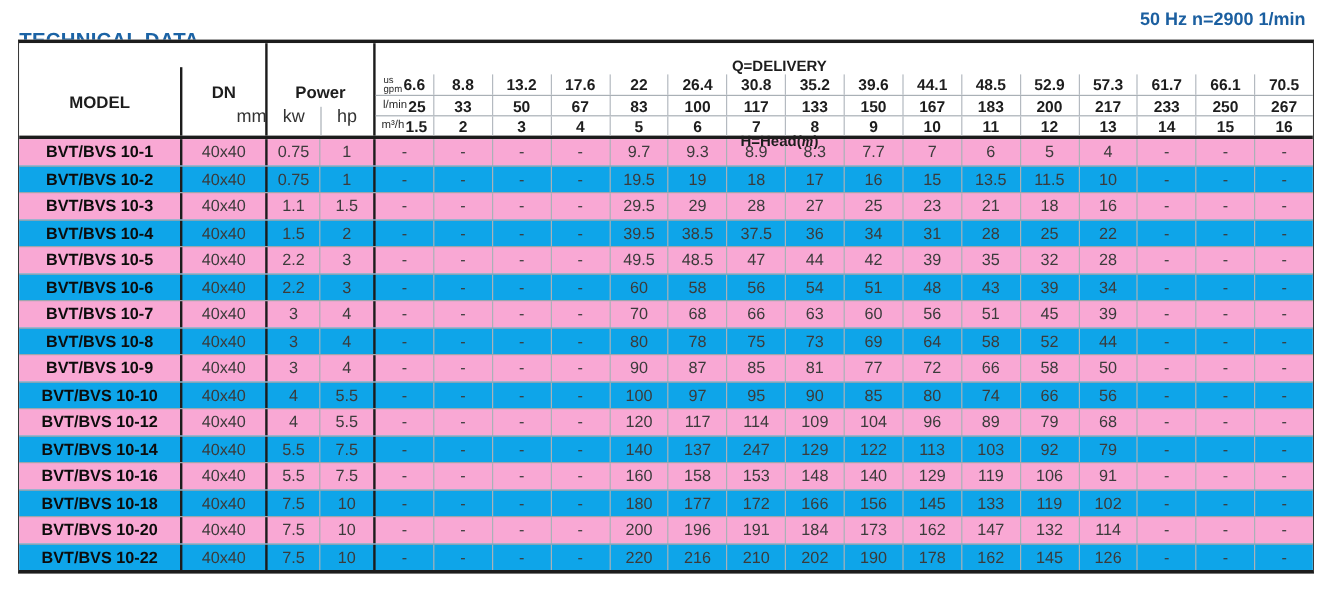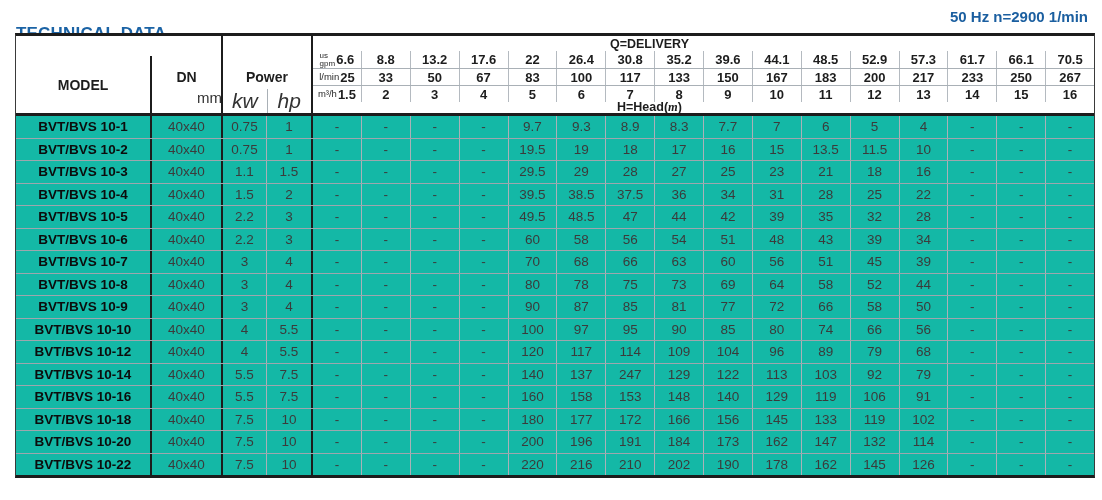--- a/index.html
+++ b/index.html
@@ -31,45 +31,45 @@
 
   
   .thead { height: 80px; display: flex; border-bottom: 3px solid #1c1c1c; background: #fff; }
   .hcell { display: flex; align-items: center; justify-content: center;
     font-weight: bold; font-size: 14px; color: #1d1d1d; margin-top: 20px; }
   .stack { display: flex; flex-direction: column; }
   .stack .grow { flex: 1; display: flex; align-items: center; justify-content: center;
     font-weight: bold; font-size: 14px; color: #1d1d1d; margin-top: 28px; }
   .unit-bottom { height: 24px; display: flex; align-items: flex-start; justify-content: center;
     font-size: 15px; color: #333; font-weight: normal; margin-left: 46px; }
-  .power-units { height: 24px; display: flex; font-size: 21px; color: #333; font-style: italic; }
+  .power-units { height: 24px; display: flex; font-size: 15px; color: #333; }
   .power-units span { flex: 1; display: flex; justify-content: center; align-items: flex-start; }
   .power-units span:first-child { border-right: 1px solid #a9b0b6; }
 
   .data-head { display: flex; flex-direction: column; }
-  .delivery-row { height: 18px; display: flex; align-items: center; justify-content: center; }
+  .delivery-row { height: 18px; display: flex; align-items: center; justify-content: center; margin-top: 12px; }
   .delivery-row span { font-weight: bold; font-size: 12.5px; color: #1d1d1d;
     transform: translateX(-54px); }
   .unit-row { height: 17px; display: flex; }
   .unit-row + .unit-row { border-top: 1px solid #a9b0b6; }
   .unit-cell { flex: 1; display: flex; align-items: center; justify-content: center;
     font-weight: bold; font-size: 13px; color: #1d1d1d; }
   .unit-cell + .unit-cell { border-left: 1px solid #b4bac0; }
   .unit-cell .ulabel { font-weight: normal; font-size: 9.5px; color: #2a2a2a;
     margin-right: 1px; text-align: left; line-height: 1; }
   .unit-cell .ulabel.two-line { font-size: 8px; line-height: 7.5px; }
   .head-row { height: 11px; display: flex; align-items: flex-start; justify-content: center; }
   .head-row .hd { font-weight: bold; font-size: 12.5px; color: #1d1d1d; line-height: 11px;
     transform: translateX(-62px); padding-left: 16px; }
   .head-row .hd i { font-family: "Liberation Serif", serif; }
 
   
   .tbody { flex: 1; display: flex; flex-direction: column; }
-  .trow { flex: 1; display: flex; background: #14b8a6; }
-  .trow.striped { background: #14b8a6; }
+  .trow { flex: 1; display: flex; background: #0ea5e9; }
+  .trow.striped { background: #f9a8d4; }
   .trow + .trow { border-top: 1px solid #9ea6ad; }
   .bcell { display: flex; align-items: center; justify-content: center;
     font-size: 13.5px; color: #3b3b3b; }
   .bcell.model { font-weight: bold; color: #0c0c0c; font-size: 13.5px; }
   .dcell { flex: 1; display: flex; align-items: center; justify-content: center;
     font-size: 13.5px; color: #3b3b3b; }
   .dcell + .dcell { border-left: 1px solid #aab1b7; }
 </style>
 </head>
 <body>

